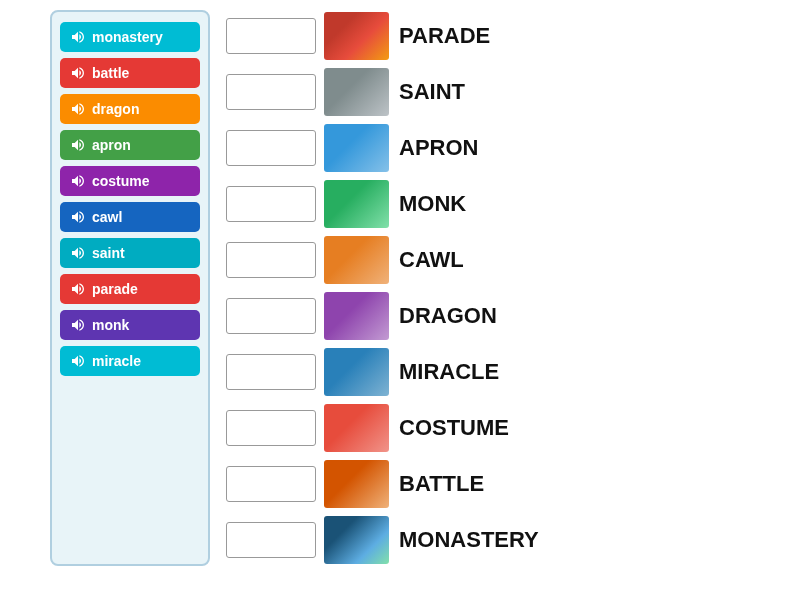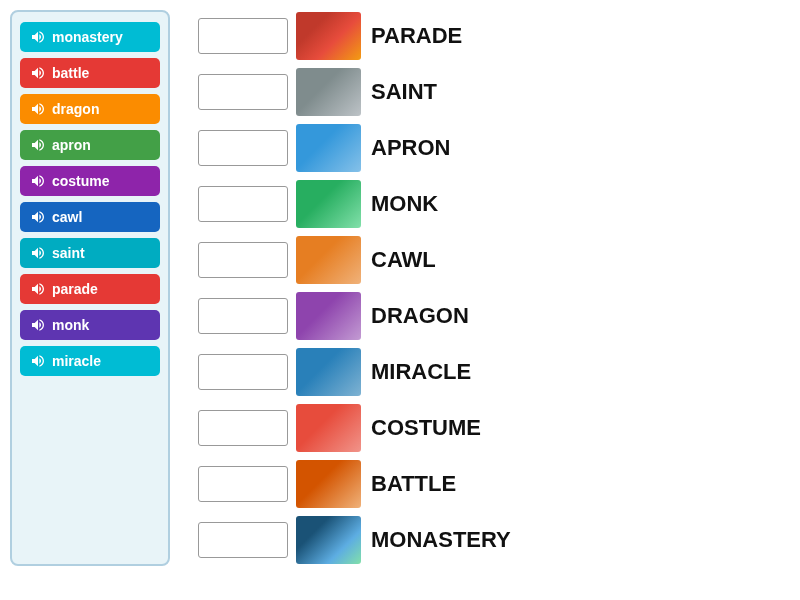--- a/index.html
+++ b/index.html
@@ -11,22 +11,23 @@
       overflow: hidden;
       display: flex;
       align-items: flex-start;
       justify-content: flex-start;
       padding: 10px;
     }
 
     .main-container {
       display: flex;
       flex-direction: row;
-      gap: 28px;
+      gap: 16px;
       width: 100%;
+      margin-left: 40px;
     }
 
     
     .left-panel {
       display: flex;
       flex-direction: column;
       gap: 6px;
       background: #e8f4f8;
       border: 2px solid #b0cfe0;
       border-radius: 8px;

